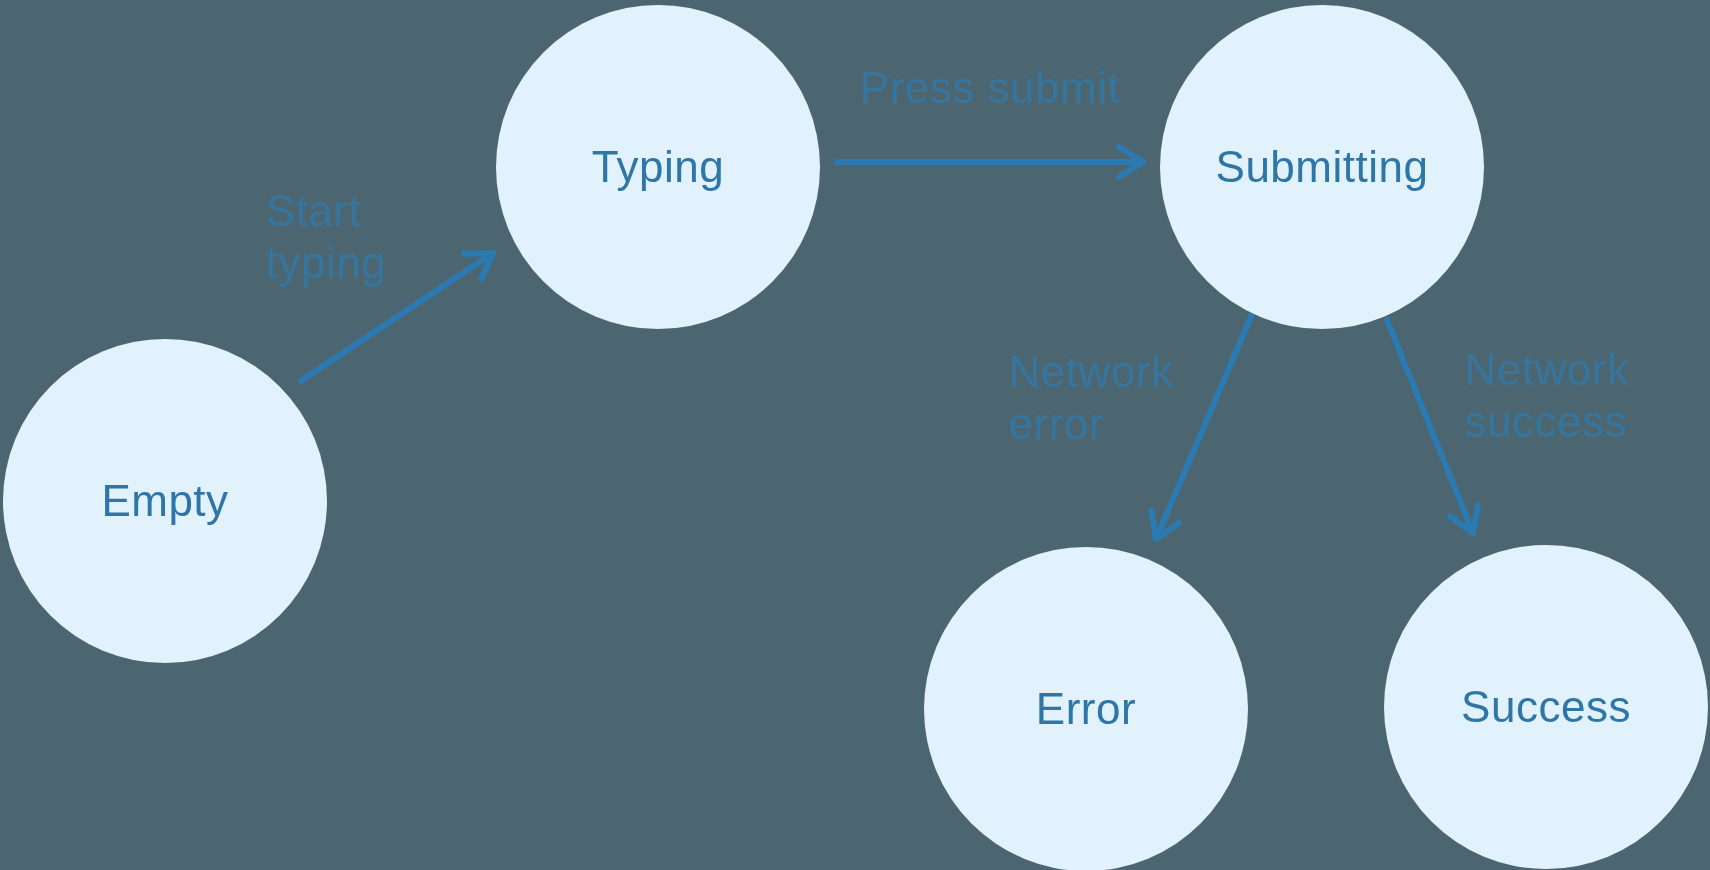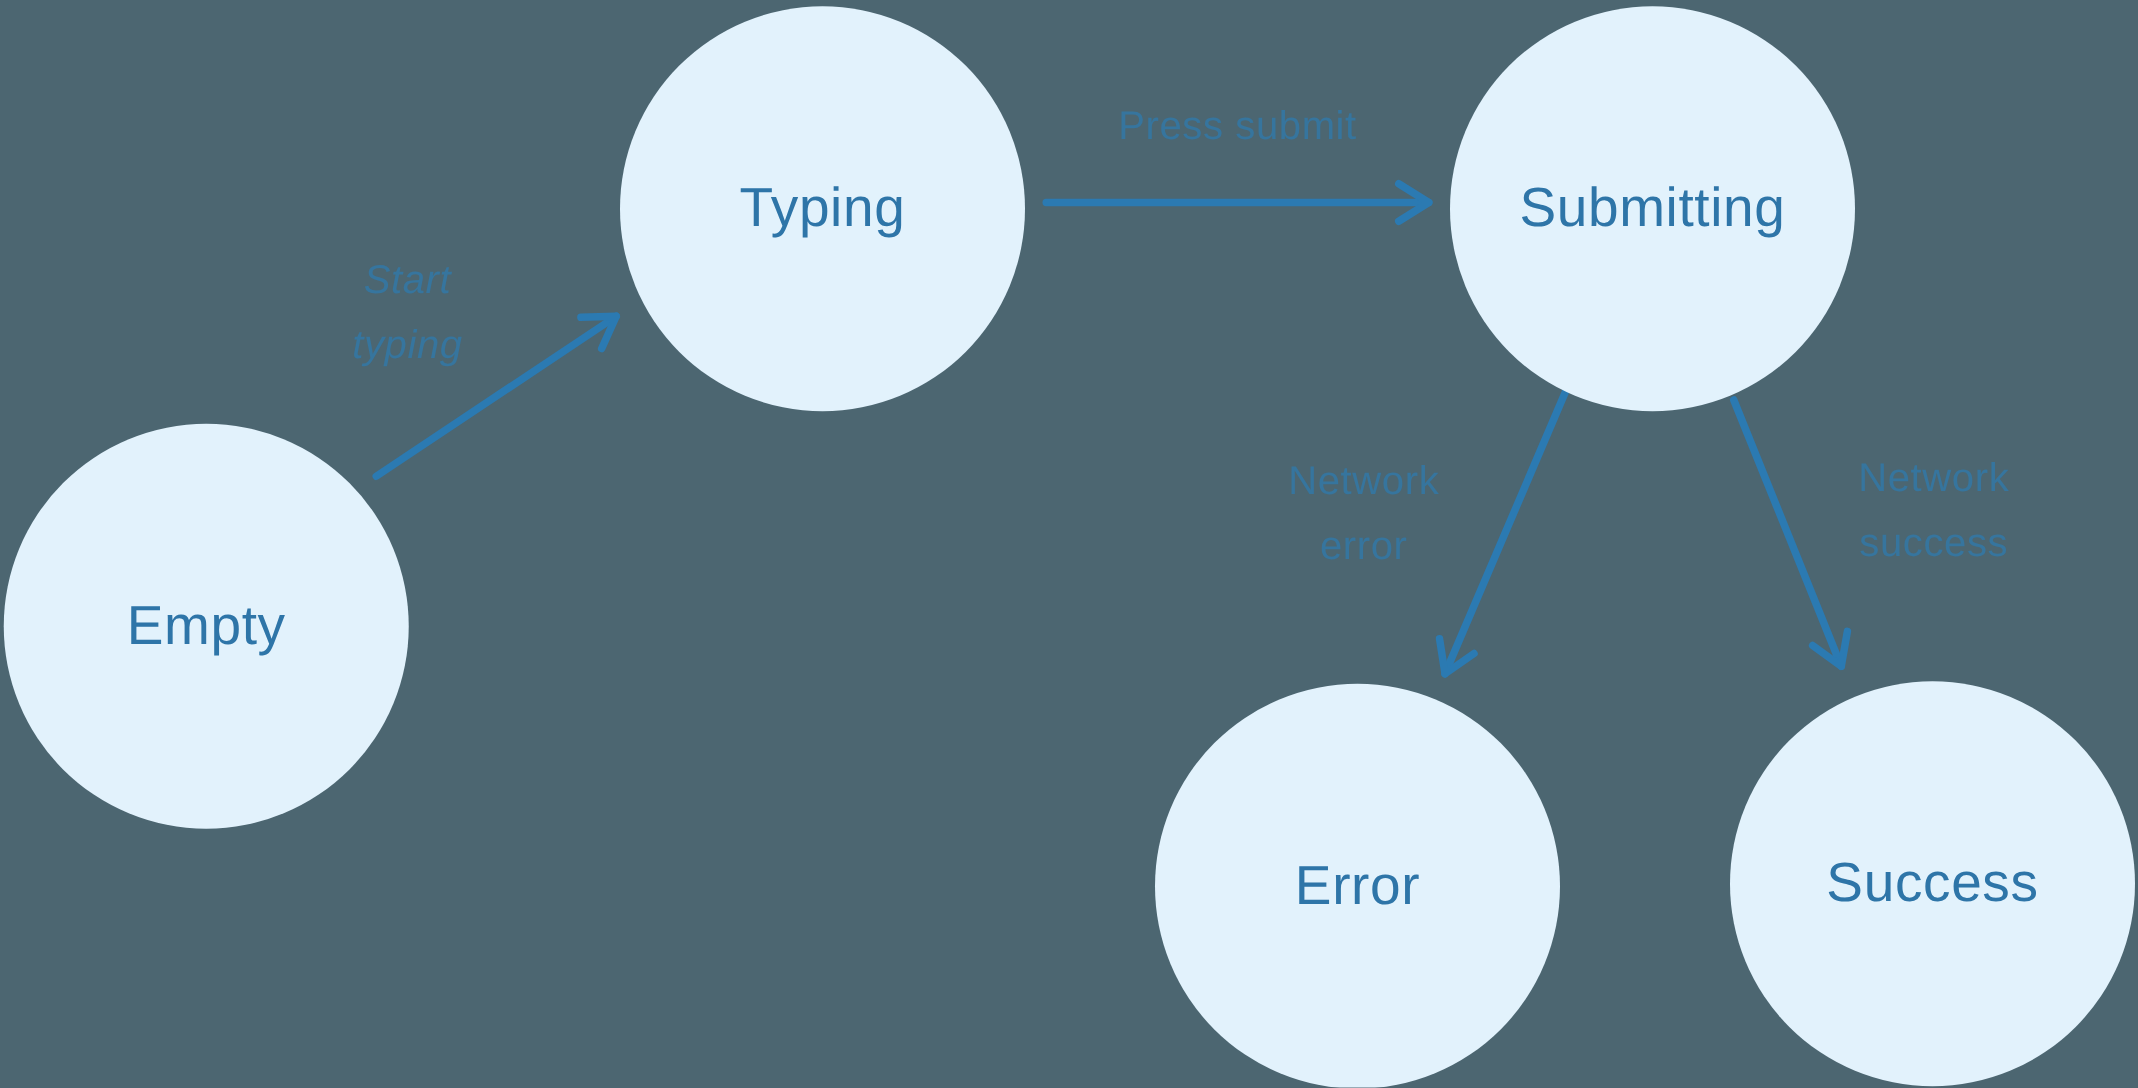--- a/index.html
+++ b/index.html
@@ -59,29 +59,28 @@
     white-space: nowrap;
   }
   .node-empty      { left: 3px;    top: 339px; text-align: center; }
   .node-typing     { left: 496px;  top: 5px;   }
   .node-submitting { left: 1160px; top: 5px;   }
   .node-error      { left: 924px;  top: 547px; }
   .node-success    { left: 1384px; top: 545px; }
   .edge-label {
     position: absolute;
     transform: translate(-50%, -50%);
-    text-align: center;
+    text-align: left;
     color: var(--edge-label);
-    font-size: 32px;
+    font-size: 44px;
     line-height: 52px;
     letter-spacing: 0.5px;
     white-space: nowrap;
-    margin-top: 12px;
   }
-  .label-start-typing    { left: 326px;  top: 237px; font-style: italic; }
+  .label-start-typing    { left: 326px;  top: 237px; }
   .label-press-submit    { left: 990px;  top: 88px;  }
   .label-network-error   { left: 1091px; top: 398px; }
   .label-network-success { left: 1547px; top: 396px; }
 </style>
 </head>
 <body>
 
 <div class="canvas">
 
   <svg class="edges-svg" xmlns="http://www.w3.org/2000/svg">

